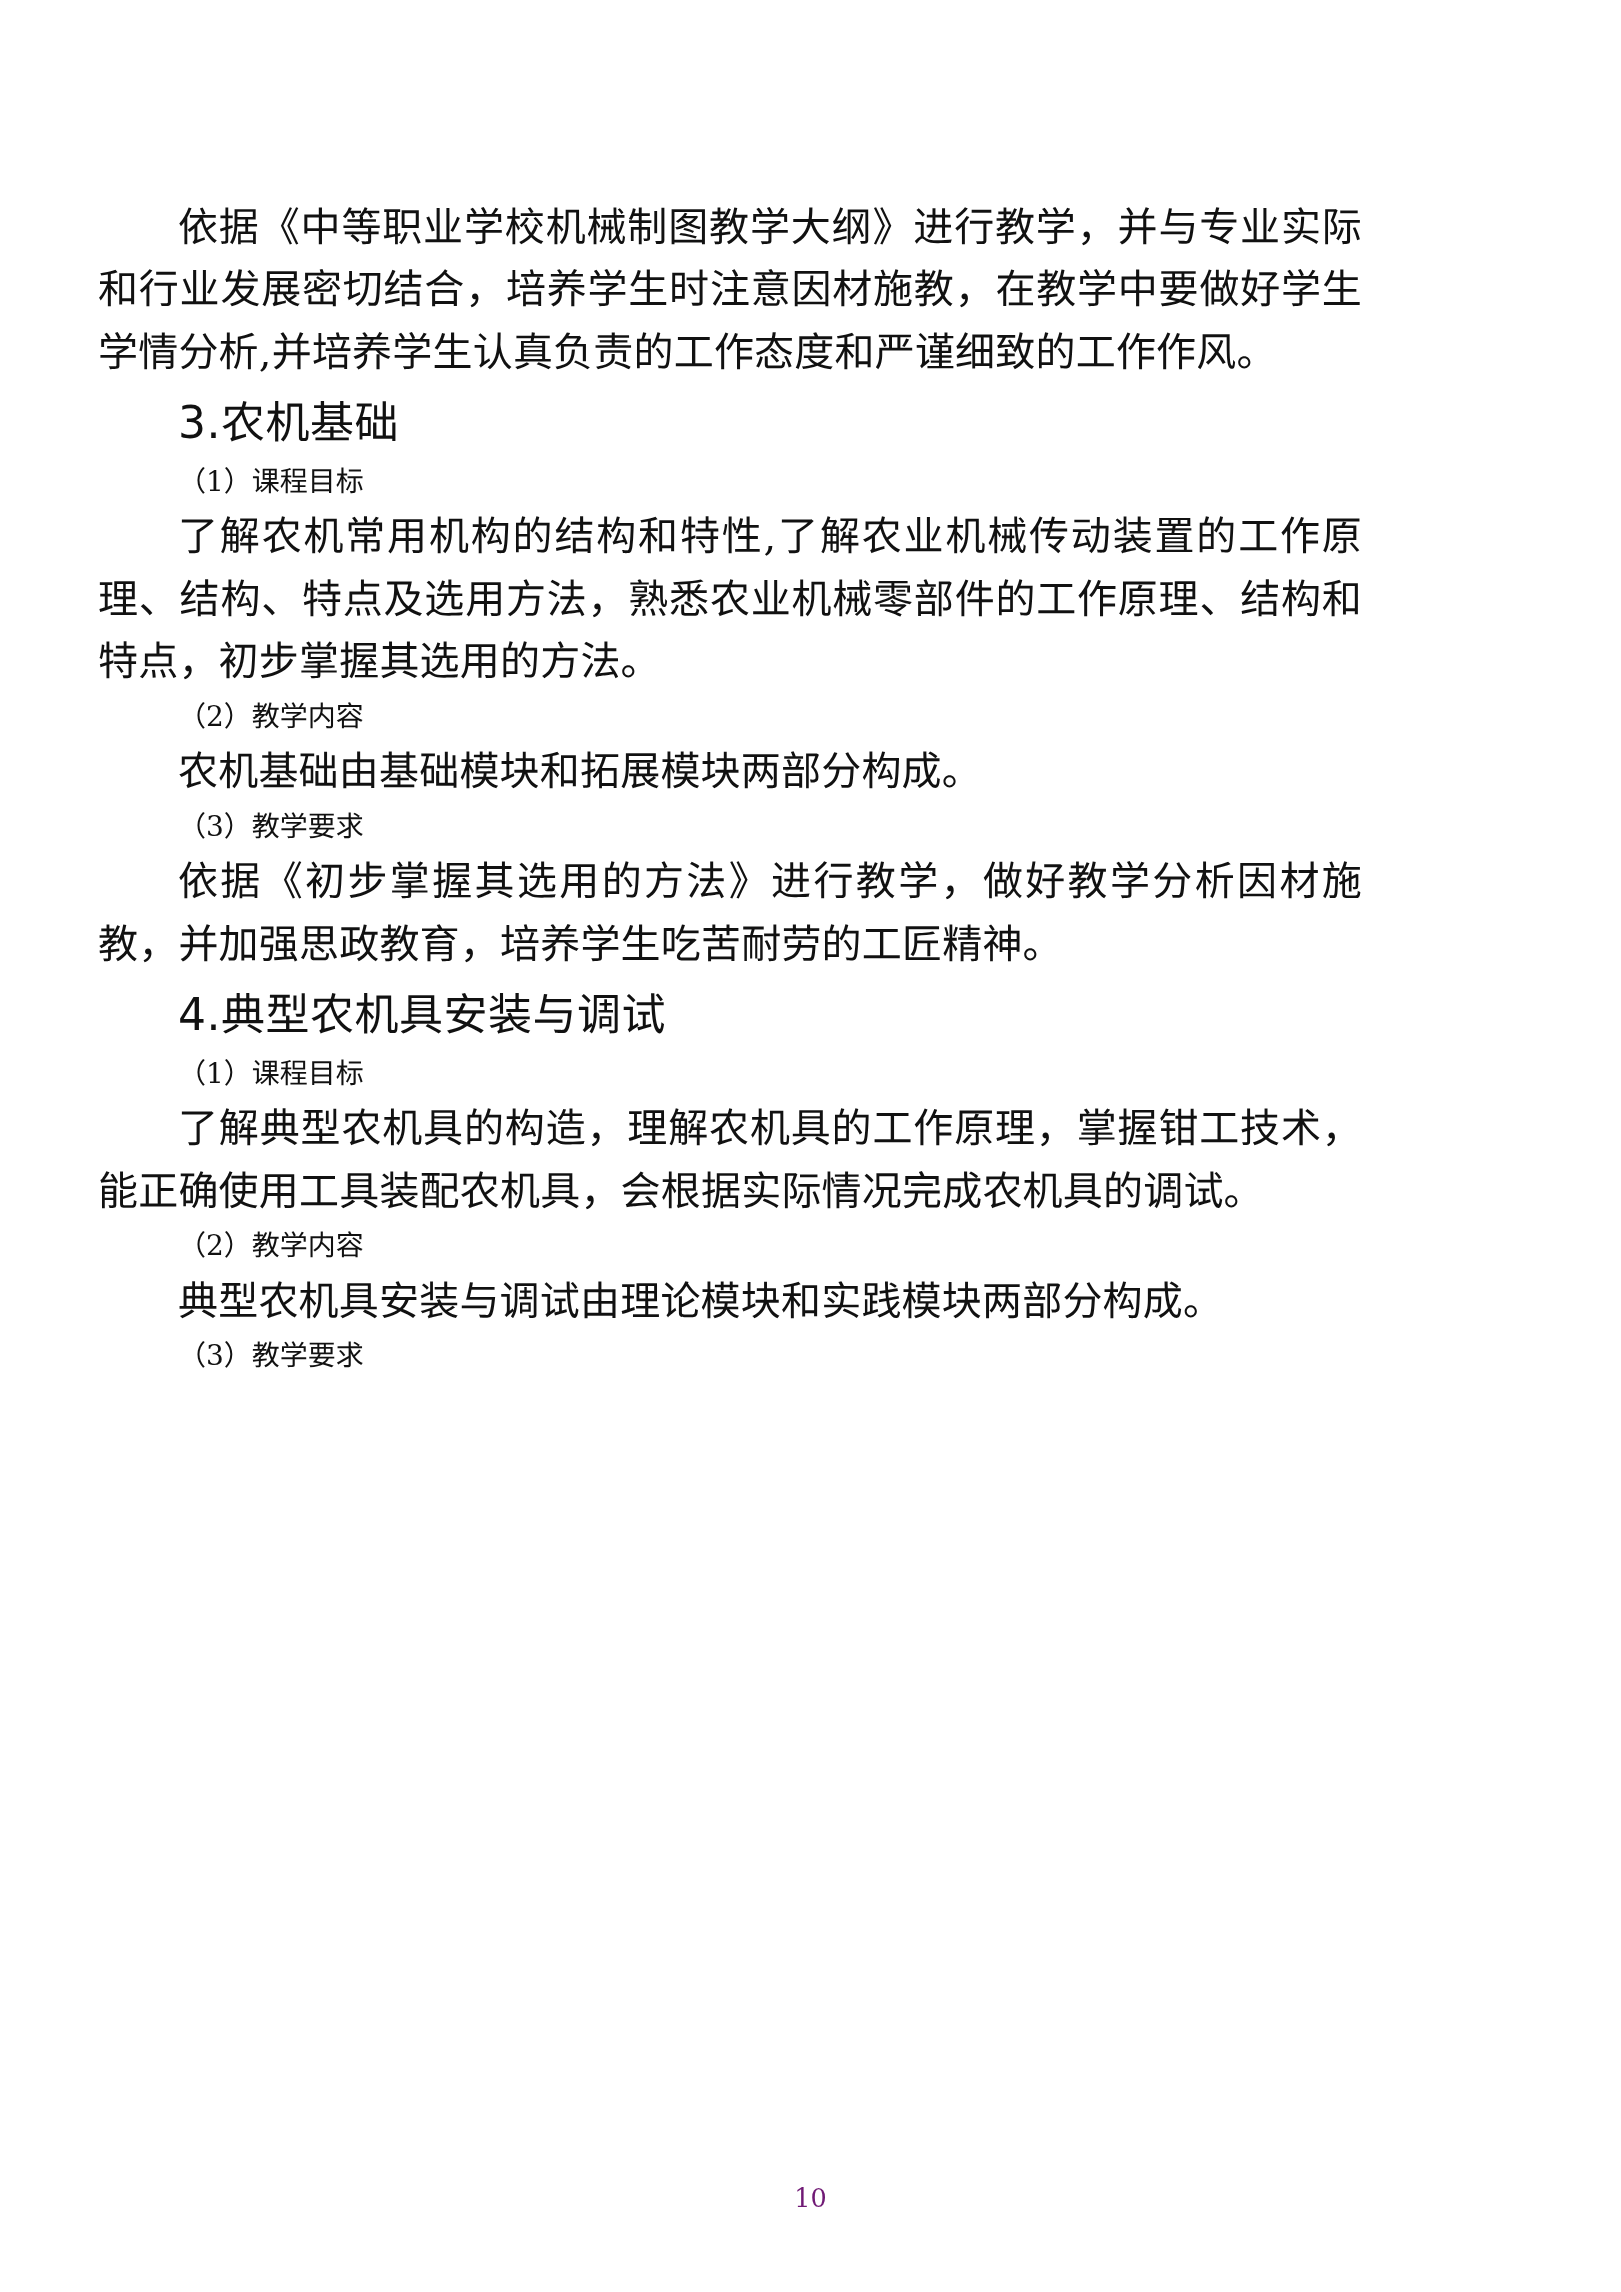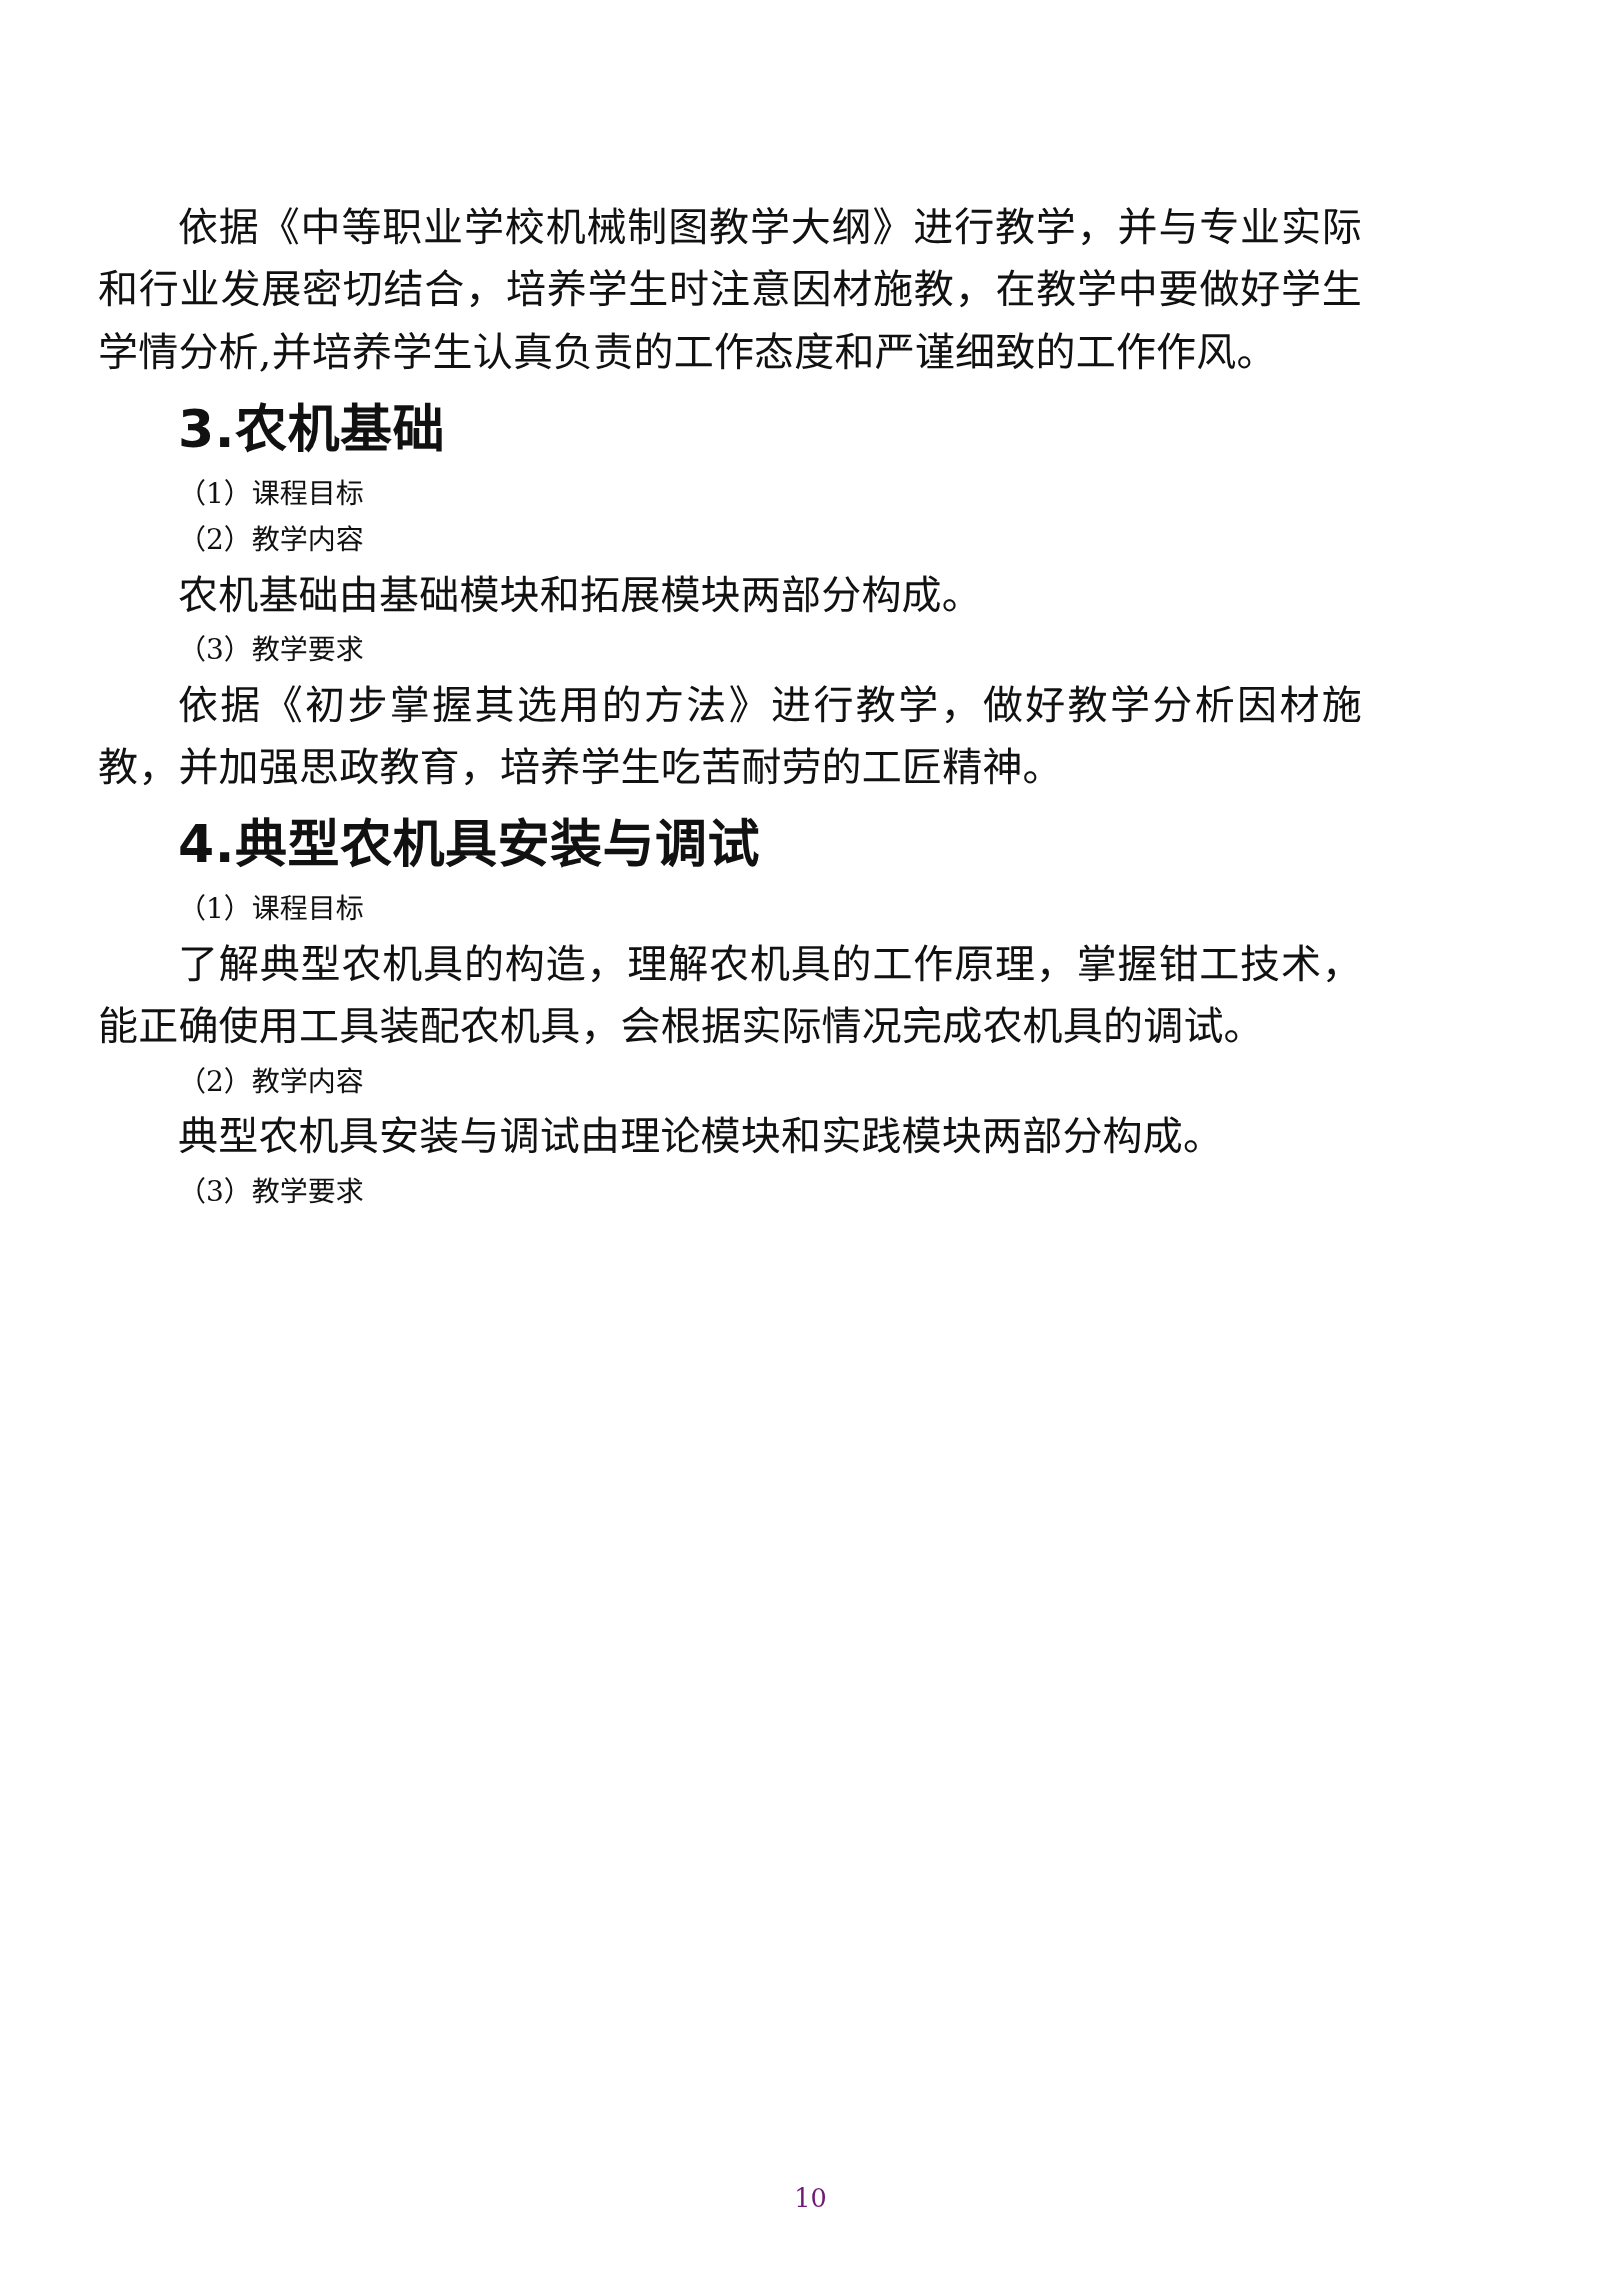--- a/index.html
+++ b/index.html
@@ -32,23 +32,23 @@
     margin: 0 0 2px 0;
     font-size: 40px;
     line-height: 1.56;
     text-align: justify;
     text-justify: inter-ideograph;
     text-indent: 80px;
     letter-spacing: 0.2px;
   }
   h3.heading {
     margin: 5.9px 0 2px 0;
-    font-size: 52px;
+    font-size: 44px;
     line-height: 1.56;
-    font-weight: bold;
+    font-weight: normal;
     text-indent: 80px;
     font-family: "DejaVu Sans", "Liberation Sans", sans-serif;
     letter-spacing: 0.5px;
   }
   p.subhead {
     margin: 0 0 2px 0;
     font-size: 28px;
     line-height: 1.56;
     text-indent: 80px;
   }
@@ -68,20 +68,21 @@
 
 <div class="page">
   <div class="content">
 
     <p class="para">依据《中等职业学校机械制图教学大纲》进行教学，并与专业实际和行业发展密切结合，培养学生时注意因材施教，在教学中要做好学生学情分析,并培养学生认真负责的工作态度和严谨细致的工作作风。</p>
 
     <h3 class="heading">3.农机基础</h3>
 
     <p class="subhead">（1）课程目标</p>
 
+    <p class="para">了解农机常用机构的结构和特性,了解农业机械传动装置的工作原理、结构、特点及选用方法，熟悉农业机械零部件的工作原理、结构和特点，初步掌握其选用的方法。</p>
 
     <p class="subhead">（2）教学内容</p>
 
     <p class="para">农机基础由基础模块和拓展模块两部分构成。</p>
 
     <p class="subhead">（3）教学要求</p>
 
     <p class="para">依据《初步掌握其选用的方法》进行教学，做好教学分析因材施教，并加强思政教育，培养学生吃苦耐劳的工匠精神。</p>
 
     <h3 class="heading">4.典型农机具安装与调试</h3>

